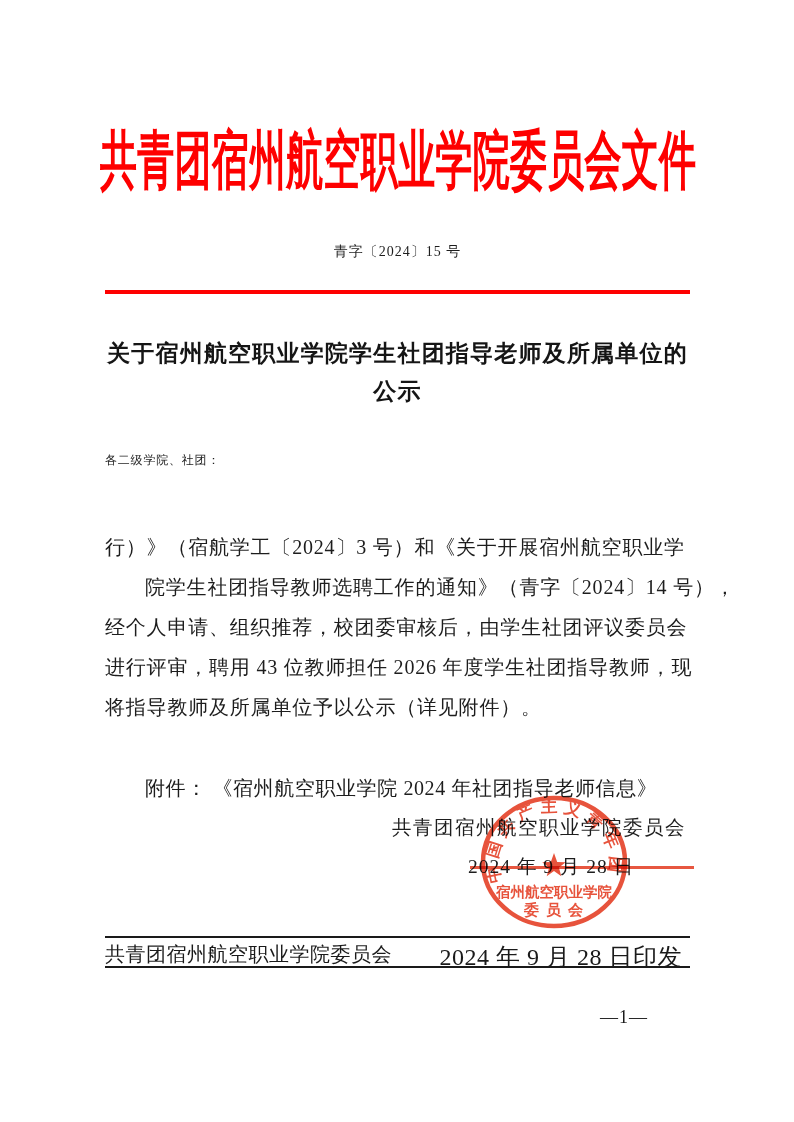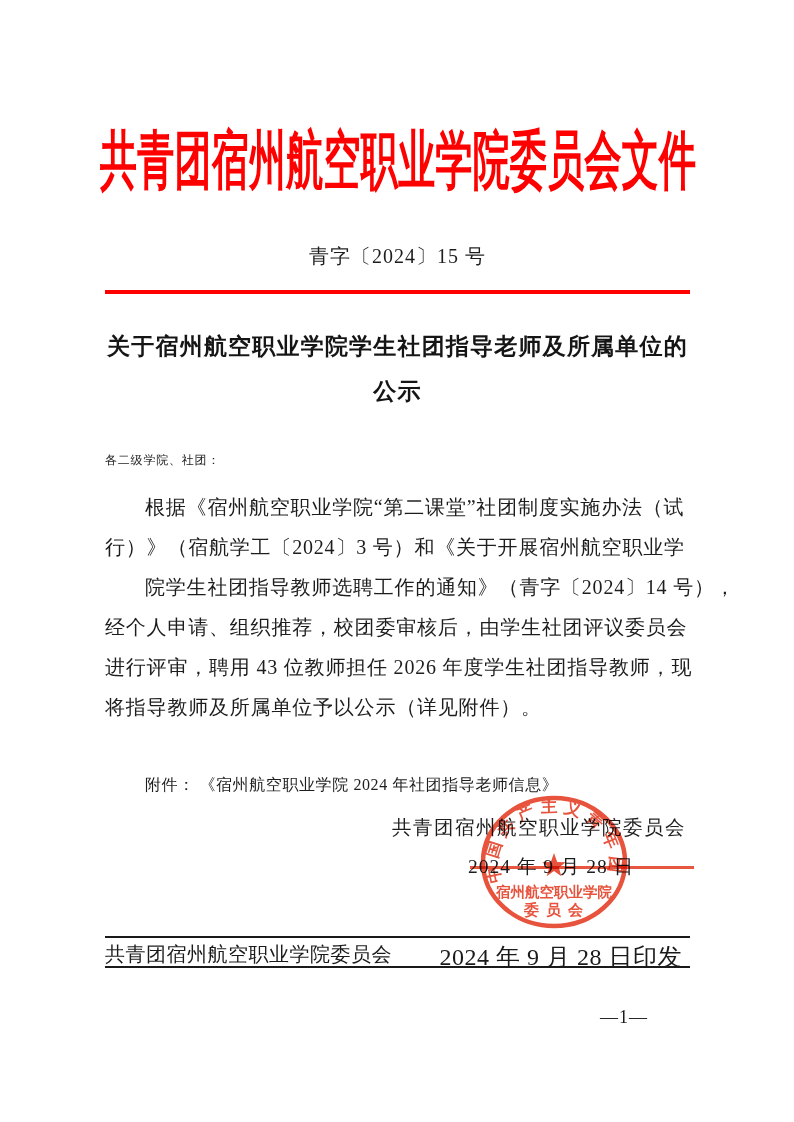--- a/index.html
+++ b/index.html
@@ -24,58 +24,58 @@
     font-size: 37px;
     white-space: nowrap;
     text-align: justify;
     text-align-last: justify;
     transform: scaleY(1.72);
     transform-origin: 50% 0;
   }
   .doc-number {
     left: 105px; top: 243px; width: 585px;
     text-align: center;
-    font-size: 20px;
+    font-size: 14px;
     color: #1d1d1d;
     letter-spacing: 1px;
   }
   .red-rule {
     left: 105px; top: 290px; width: 585px; height: 4px;
     background: #fe0000;
   }
 
   
   .doc-title-1, .doc-title-2 {
     left: 105px; width: 585px;
     text-align: center;
     font-weight: bold;
     font-size: 23px;
     color: #151515;
     letter-spacing: 1.2px;
     white-space: nowrap;
   }
-  .doc-title-1 { top: 331px; text-align: center; }
+  .doc-title-1 { top: 338px; text-align: center; }
   .doc-title-2 { top: 376px; }
 
   
   .salutation {
     left: 105px; top: 452px;
     font-size: 12px; color: #1d1d1d; letter-spacing: 0.8px; white-space: nowrap;
   }
   .body-line {
     left: 105px;
     font-size: 20px; color: #1d1d1d; letter-spacing: 0.8px; white-space: nowrap;
   }
   .body-line.indent { left: 145px; }
   .bl0 { top: 494px; } .bl1 { top: 534px; text-align: center; } .bl2 { top: 574px; margin-left: 40px; }
   .bl3 { top: 614px; } .bl4 { top: 654px; } .bl5 { top: 694px; }
 
   .attachment {
     left: 145px; top: 775px;
-    font-size: 16px; color: #1d1d1d; letter-spacing: 0.6px; white-space: nowrap;
+    font-size: 20px; color: #1d1d1d; letter-spacing: 0.6px; white-space: nowrap;
   }
 
   
   .signoff-org {
     right: 108px; top: 814px;
     font-size: 19.5px; color: #1d1d1d; letter-spacing: 1.5px; white-space: nowrap;
   }
   .signoff-date {
     left: 468px; top: 853px;
     font-size: 19.5px; color: #1d1d1d; letter-spacing: 1px; white-space: nowrap;
@@ -121,21 +121,20 @@
 
   <div class="abs doc-number">青字〔2024〕15 号</div>
 
   <div class="abs red-rule"></div>
 
   <div class="abs doc-title-1">关于宿州航空职业学院学生社团指导老师及所属单位的</div>
   <div class="abs doc-title-2">公示</div>
 
   <div class="abs salutation">各二级学院、社团：</div>
 
-  <div class="abs body-line indent bl0">根据《宿州航空职业学院“第二课堂”社团制度实施办法（试</div>
   <div class="abs body-line bl1">行）》（宿航学工〔2024〕3 号）和《关于开展宿州航空职业学</div>
   <div class="abs body-line bl2">院学生社团指导教师选聘工作的通知》（青字〔2024〕14 号），</div>
   <div class="abs body-line bl3">经个人申请、组织推荐，校团委审核后，由学生社团评议委员会</div>
   <div class="abs body-line bl4">进行评审，聘用 43 位教师担任 2026 年度学生社团指导教师，现</div>
   <div class="abs body-line bl5">将指导教师及所属单位予以公示（详见附件）。</div>
 
   <div class="abs attachment">附件： 《宿州航空职业学院 2024 年社团指导老师信息》</div>
 
   <div class="abs signoff-org">共青团宿州航空职业学院委员会</div>
   <div class="abs signoff-date">2024 年 9 月 28 日</div>

